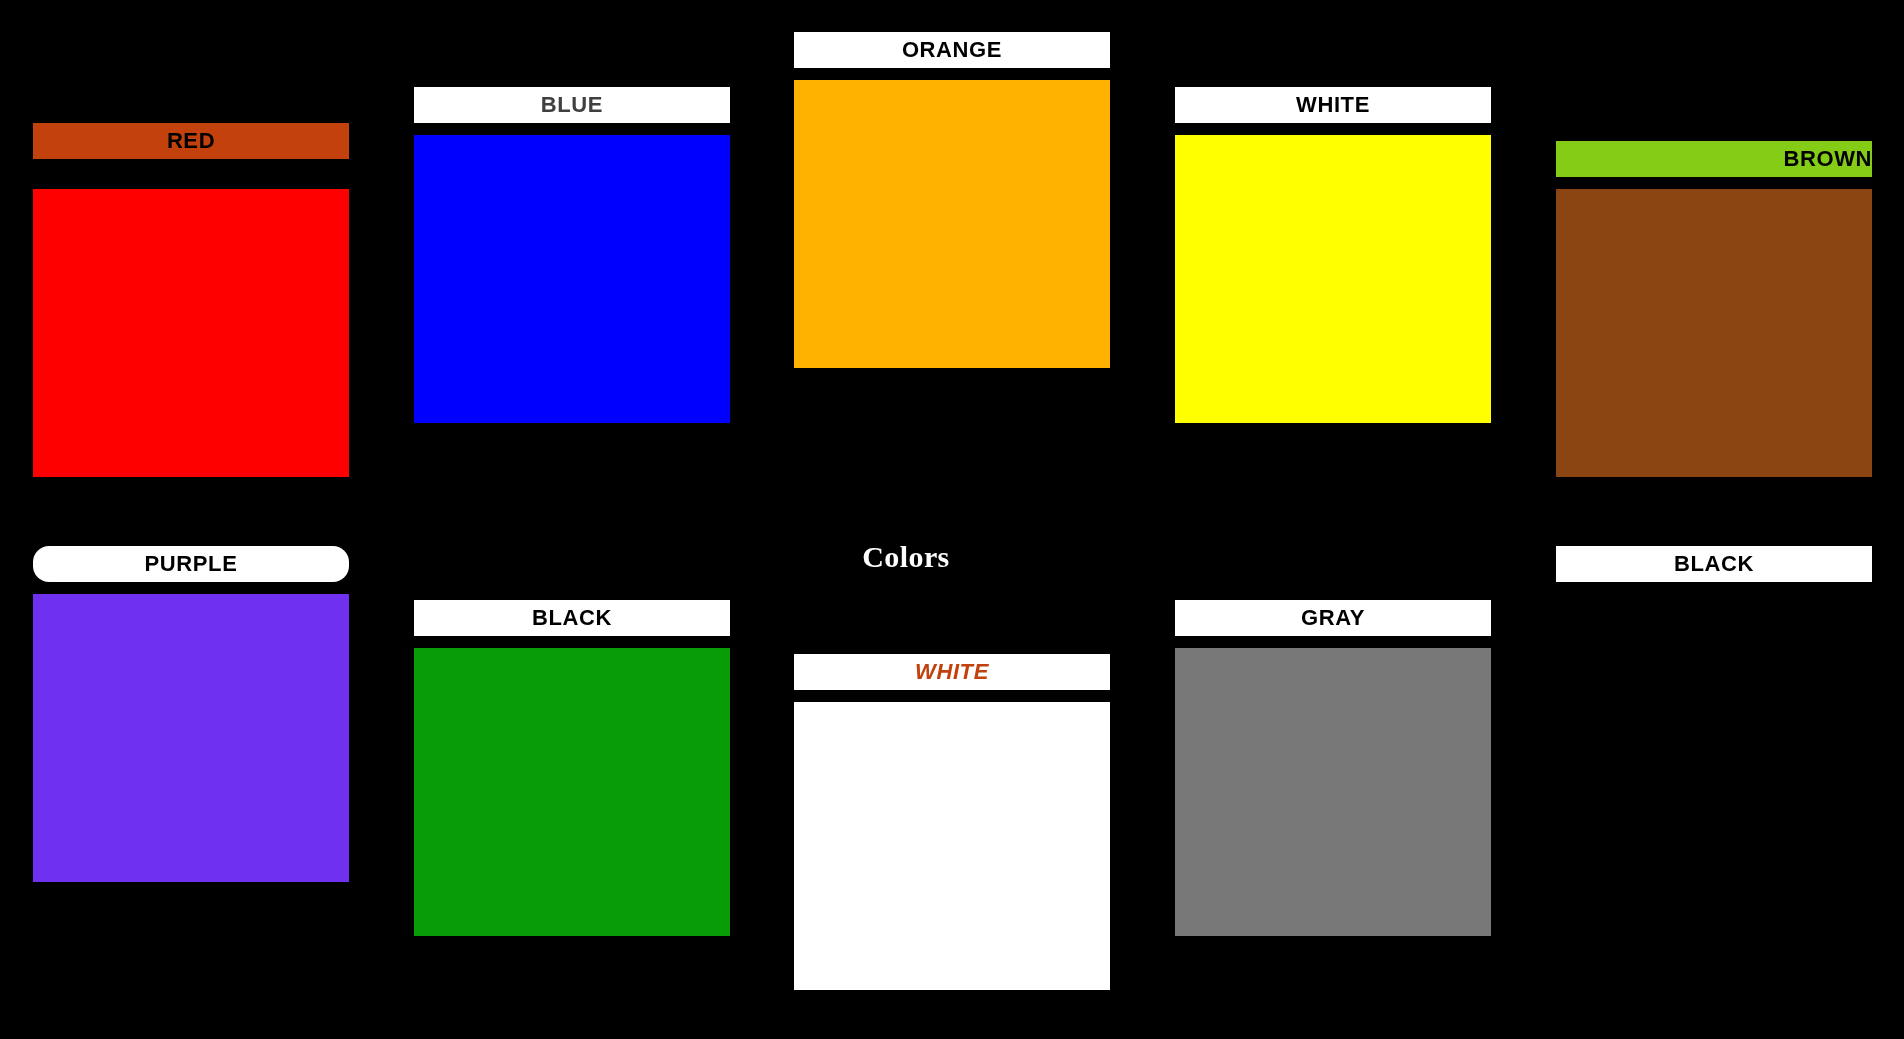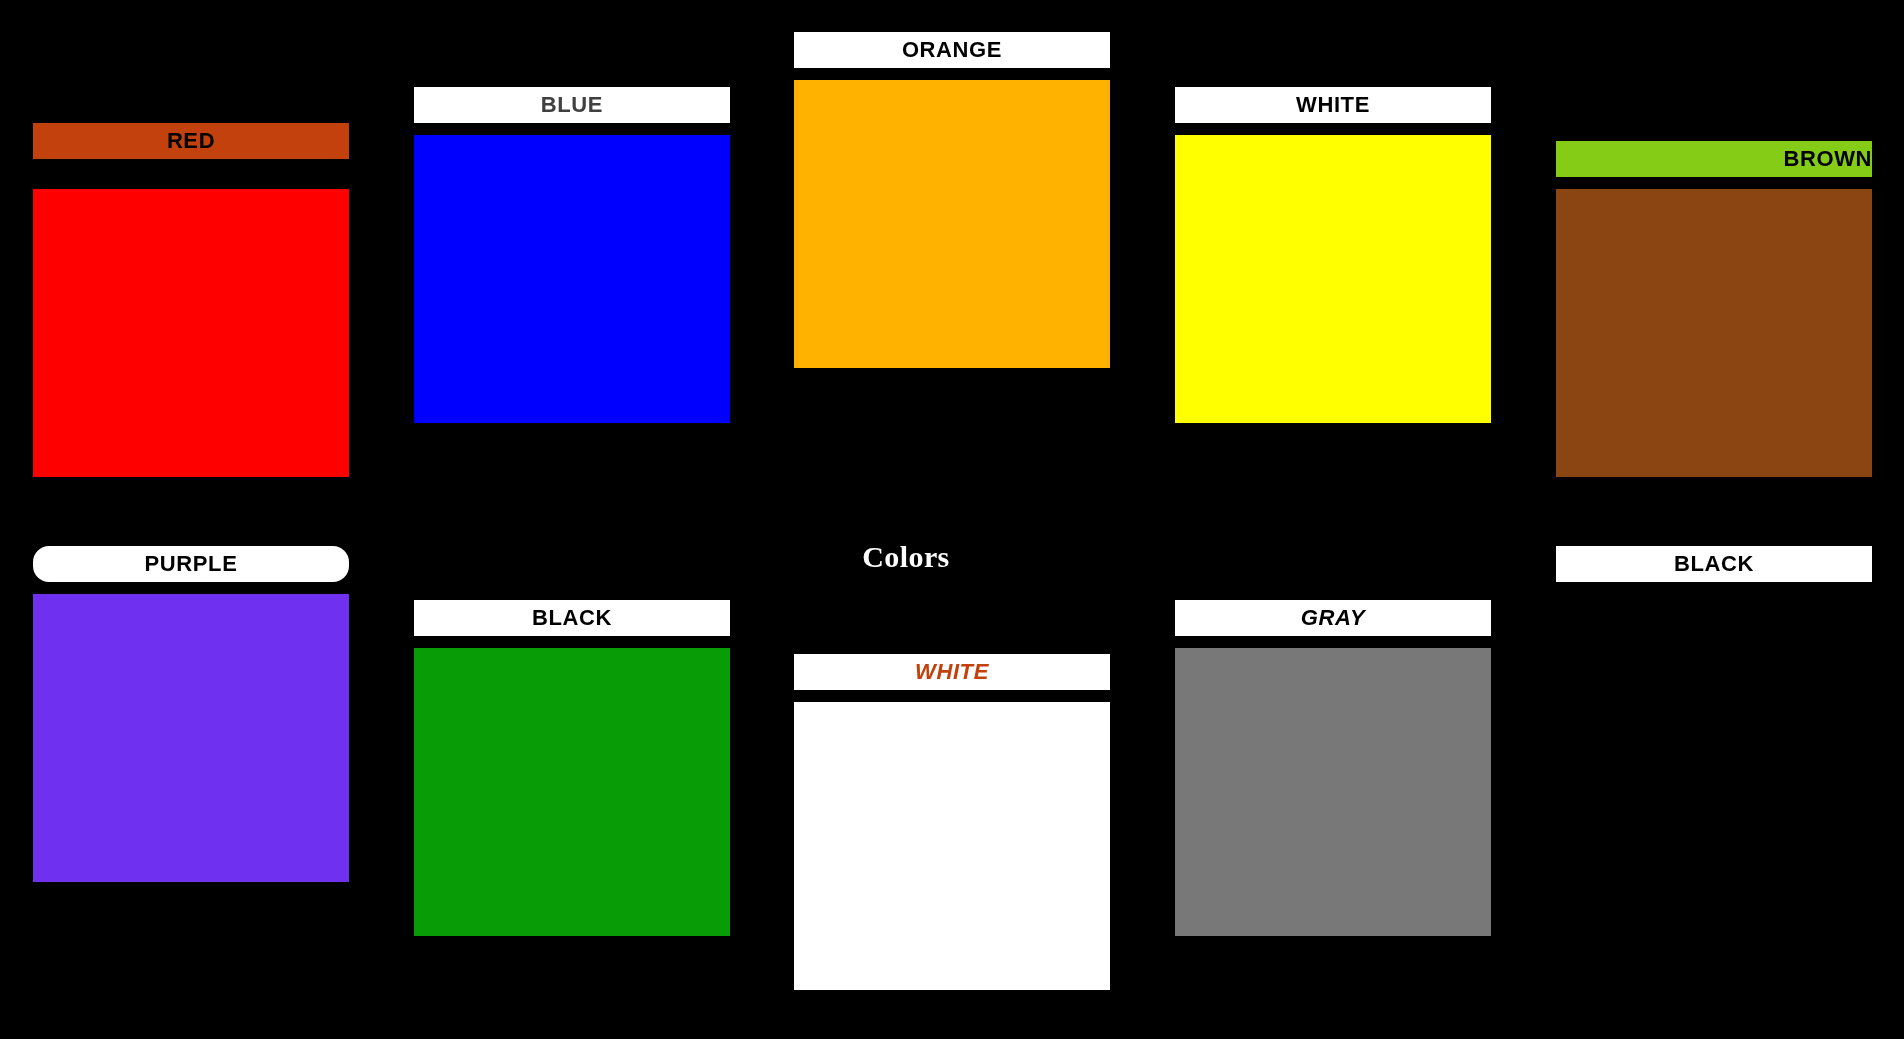--- a/index.html
+++ b/index.html
@@ -100,20 +100,20 @@
     </div>
     <div class="cell" style="left: 414px; top: 0px;">
       <div class="cell-label" style="top: 600px; background: rgb(255, 255, 255); color: rgb(0, 0, 0);">BLACK</div>
       <div class="cell-swatch" style="top: 648px; background: rgb(8, 156, 6);"></div>
     </div>
     <div class="cell" style="left: 794px; top: 0px;">
       <div class="cell-label" style="top: 654px; background: rgb(255, 255, 255); color: #c2410c; font-style: italic;">WHITE</div>
       <div class="cell-swatch" style="top: 702px; background: rgb(255, 255, 255);"></div>
     </div>
     <div class="cell" style="left: 1175px; top: 0px;">
-      <div class="cell-label" style="top: 600px; background: rgb(255, 255, 255); color: rgb(0, 0, 0); font-style: italic;">GRAY</div>
+      <div class="cell-label" style="top: 600px; background: rgb(255, 255, 255); color: rgb(0, 0, 0);">GRAY</div>
       <div class="cell-swatch" style="top: 648px; background: rgb(120, 120, 120);"></div>
     </div>
     <div class="cell" style="left: 1556px; top: 0px;">
       <div class="cell-label" style="top: 546px; background: rgb(255, 255, 255); color: rgb(0, 0, 0);">BLACK</div>
       <div class="cell-swatch" style="top: 594px; background: rgb(0, 0, 0);"></div>
     </div>
   </div>
 
 </body></html>

